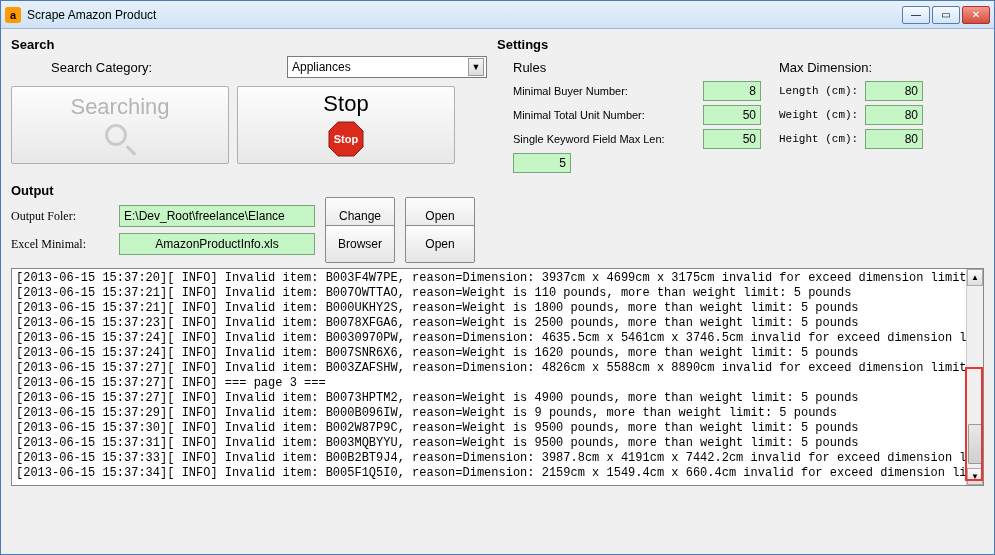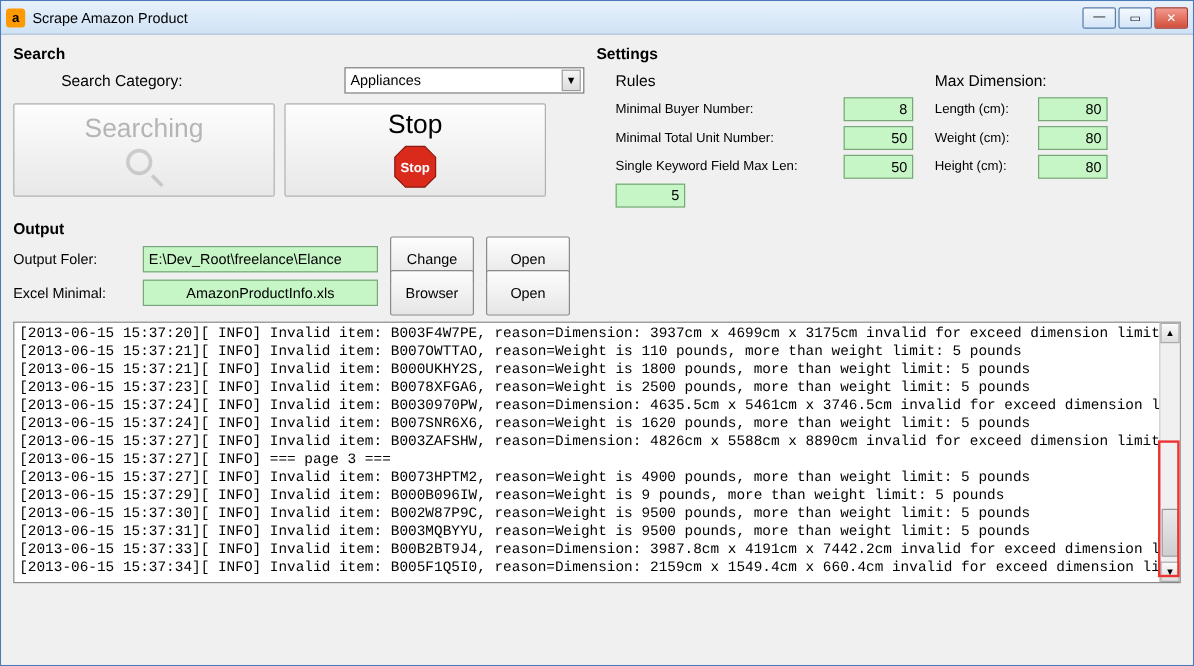--- a/index.html
+++ b/index.html
@@ -28,25 +28,25 @@
 .search-icon { width: 34px; height: 34px; position: relative; opacity: .35; }
 .search-icon .lens { width: 22px; height: 22px; border: 3px solid #888; border-radius: 50%; position: absolute; top: 2px; left: 2px; }
 .search-icon .handle { width: 12px; height: 3px; background: #888; position: absolute; bottom: 4px; right: 0; transform: rotate(45deg); }
 .stop-icon { width: 40px; height: 40px; }
 .stop-icon svg { width: 40px; height: 40px; }
 .settings-body { display: flex; gap: 18px; padding: 4px 0 0 16px; }
 .rules-col, .dim-col { display: flex; flex-direction: column; }
 .subhdr { font-size: 13px; margin-bottom: 4px; }
 .ruleline { display: flex; align-items: center; height: 24px; gap: 6px; }
 .ruleline label { width: 184px; font-size: 11px; }
-.ruleline.dim label { width: 80px; }
+.ruleline.dim label { width: 80px; font-family: Liberation Mono, monospace; }
 .numbox { width: 58px; height: 20px; border: 1px solid #7aa77a; background: #c6f5c6; text-align: right; padding: 0 4px; font-size: 12px; }
 .output-group { margin-top: 4px; }
 .outrow { display: flex; align-items: center; height: 28px; gap: 10px; }
-.outrow label { width: 98px; font-size: 12px; }
+.outrow label { width: 98px; font-size: 12px; font-family: Liberation Serif, serif; }
 .pathbox { width: 196px; height: 22px; border: 1px solid #7aa77a; background: #c6f5c6; padding: 0 4px; overflow: hidden; white-space: nowrap; font-size: 12px; display: flex; align-items: center; }
 .pathbox.center { justify-content: center; }
 .btn { width: 70px; height: 38px; border: 1px solid #8a8a8a; background: linear-gradient(#fdfdfd,#e5e5e5); border-radius: 2px; font-size: 12px; }
 .logwrap { margin-top: 6px; border: 1px solid #888; background: #fff; height: 218px; position: relative; display: flex; }
 .logarea { flex: 1; padding: 2px 4px; font-family: "NSimSun","SimSun","Courier New",monospace; font-size: 12px; line-height: 15px; white-space: pre; overflow: hidden; color: #000; }
 .scrollhi { position: absolute; right: 0; top: 98px; width: 18px; height: 114px; border: 2px solid #e33; }
 .vscroll { width: 17px; background: #f0f0f0; border-left: 1px solid #ccc; display: flex; flex-direction: column; }
 .sbtn { height: 17px; background: linear-gradient(#fafafa,#ddd); border: 1px solid #aaa; display: flex; align-items: center; justify-content: center; font-size: 8px; }
 .strack { flex: 1; position: relative; }
 .sthumb { position: absolute; left: 1px; right: 1px; height: 40px; bottom: 4px; background: linear-gradient(#e9e9e9,#cfcfcf); border: 1px solid #999; border-radius: 1px; }

